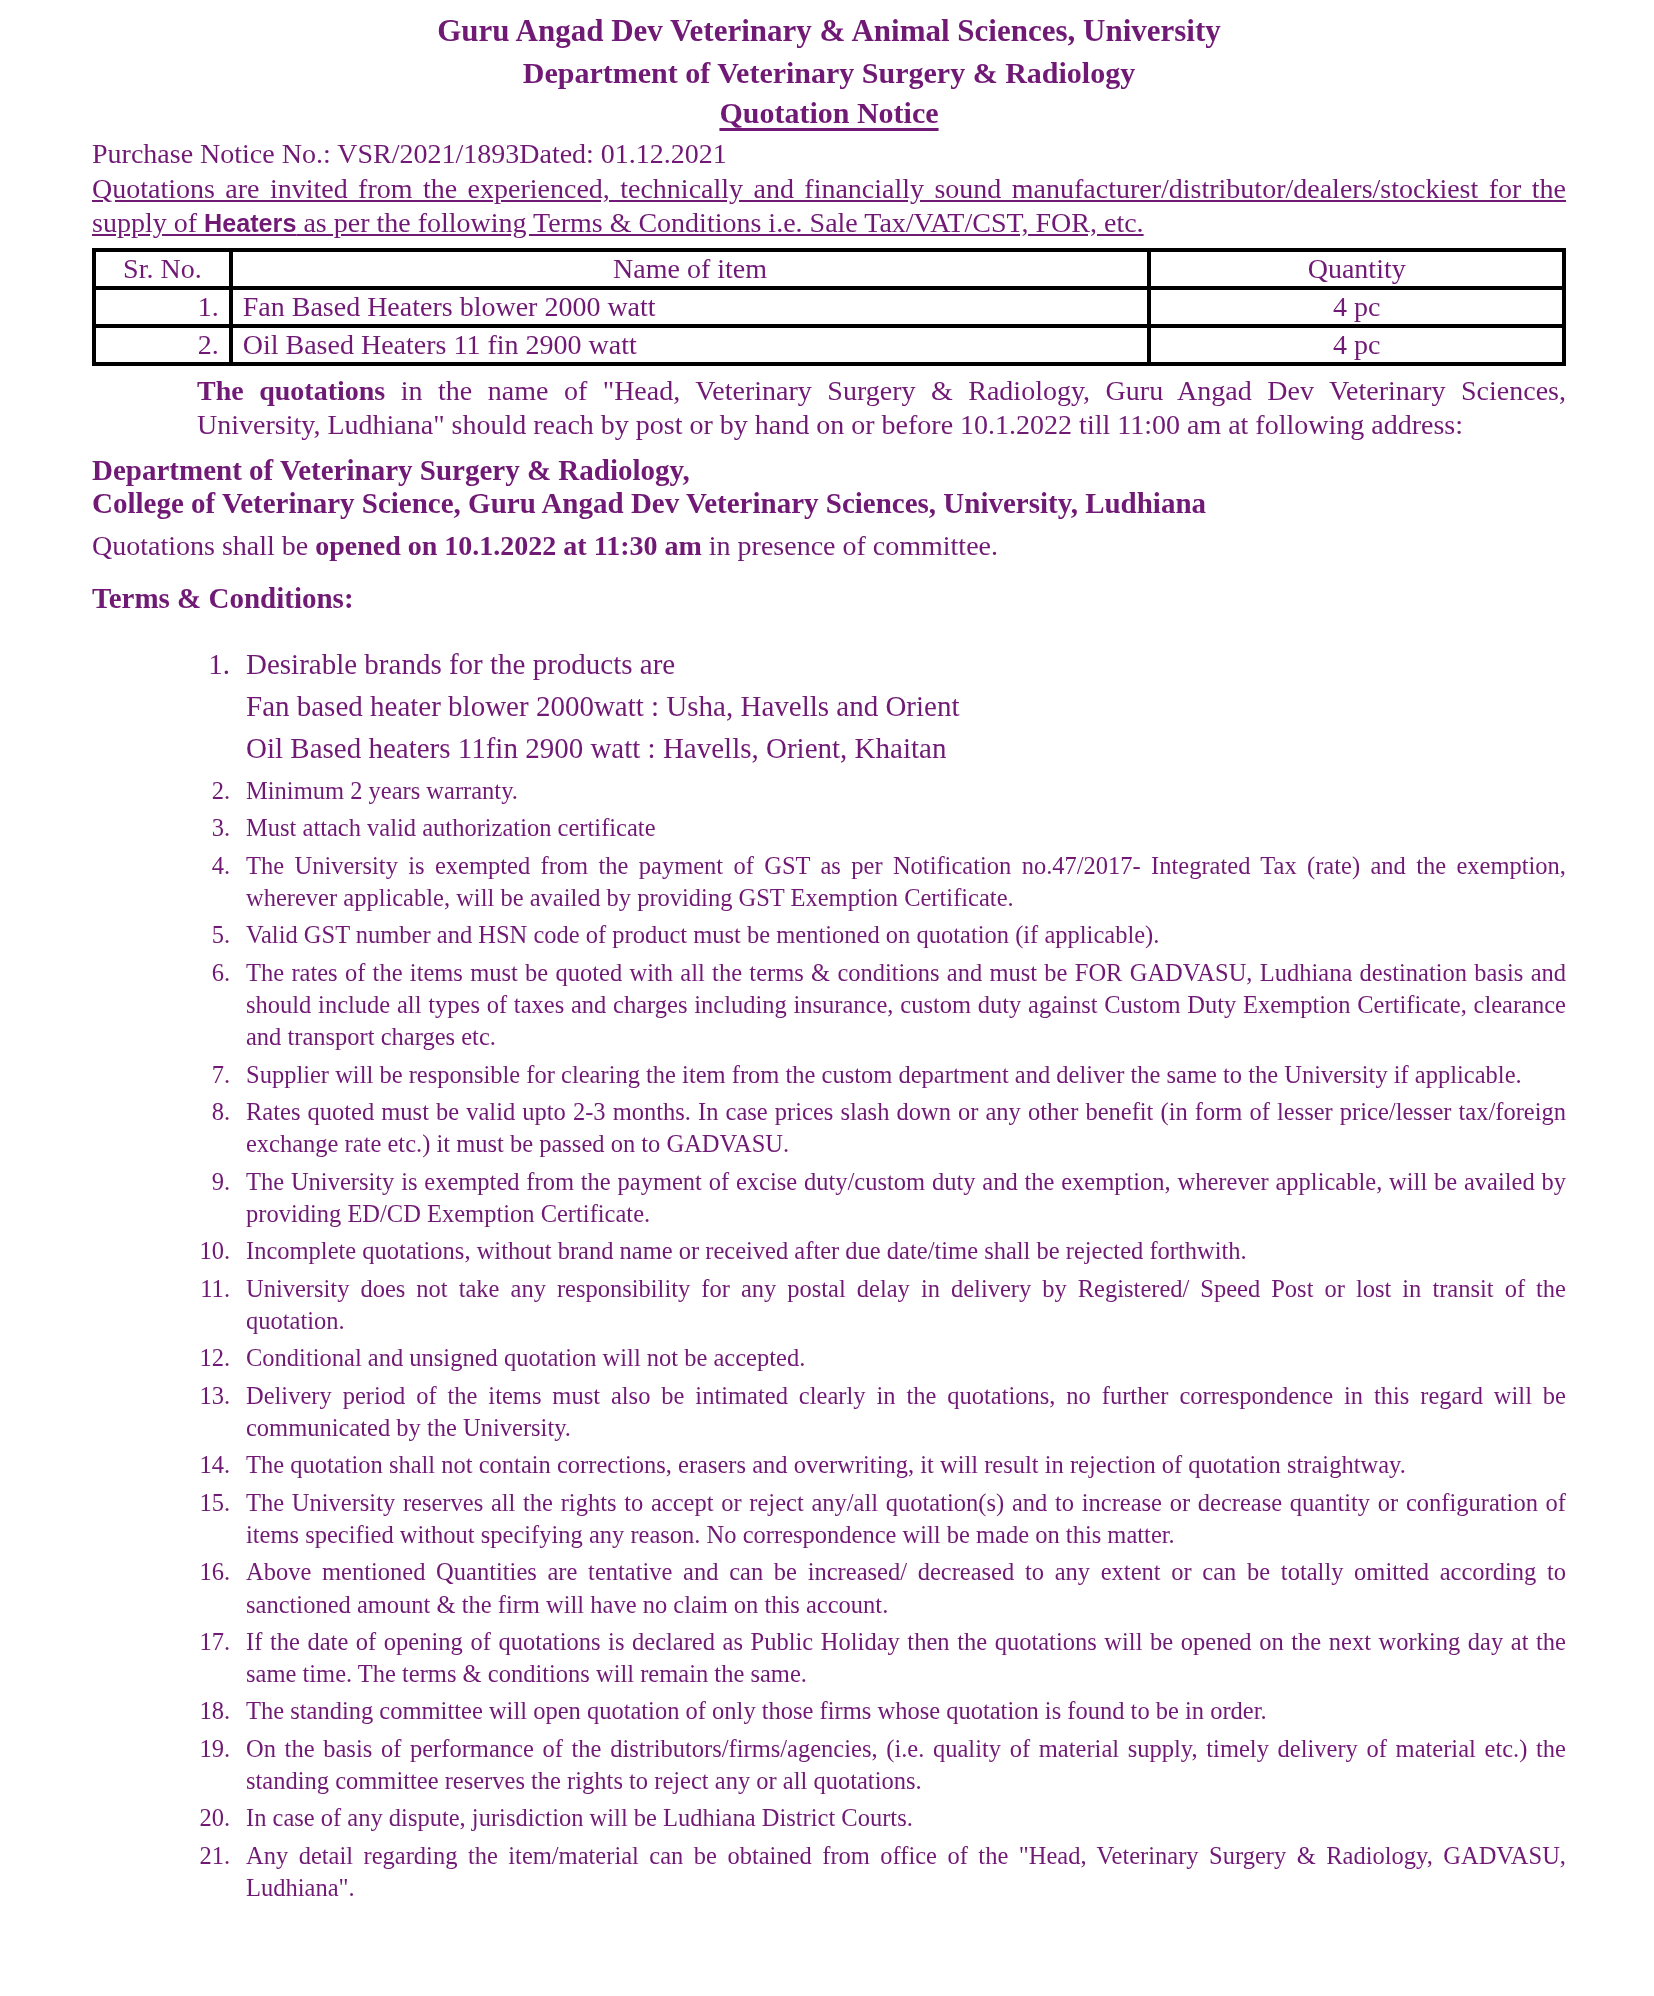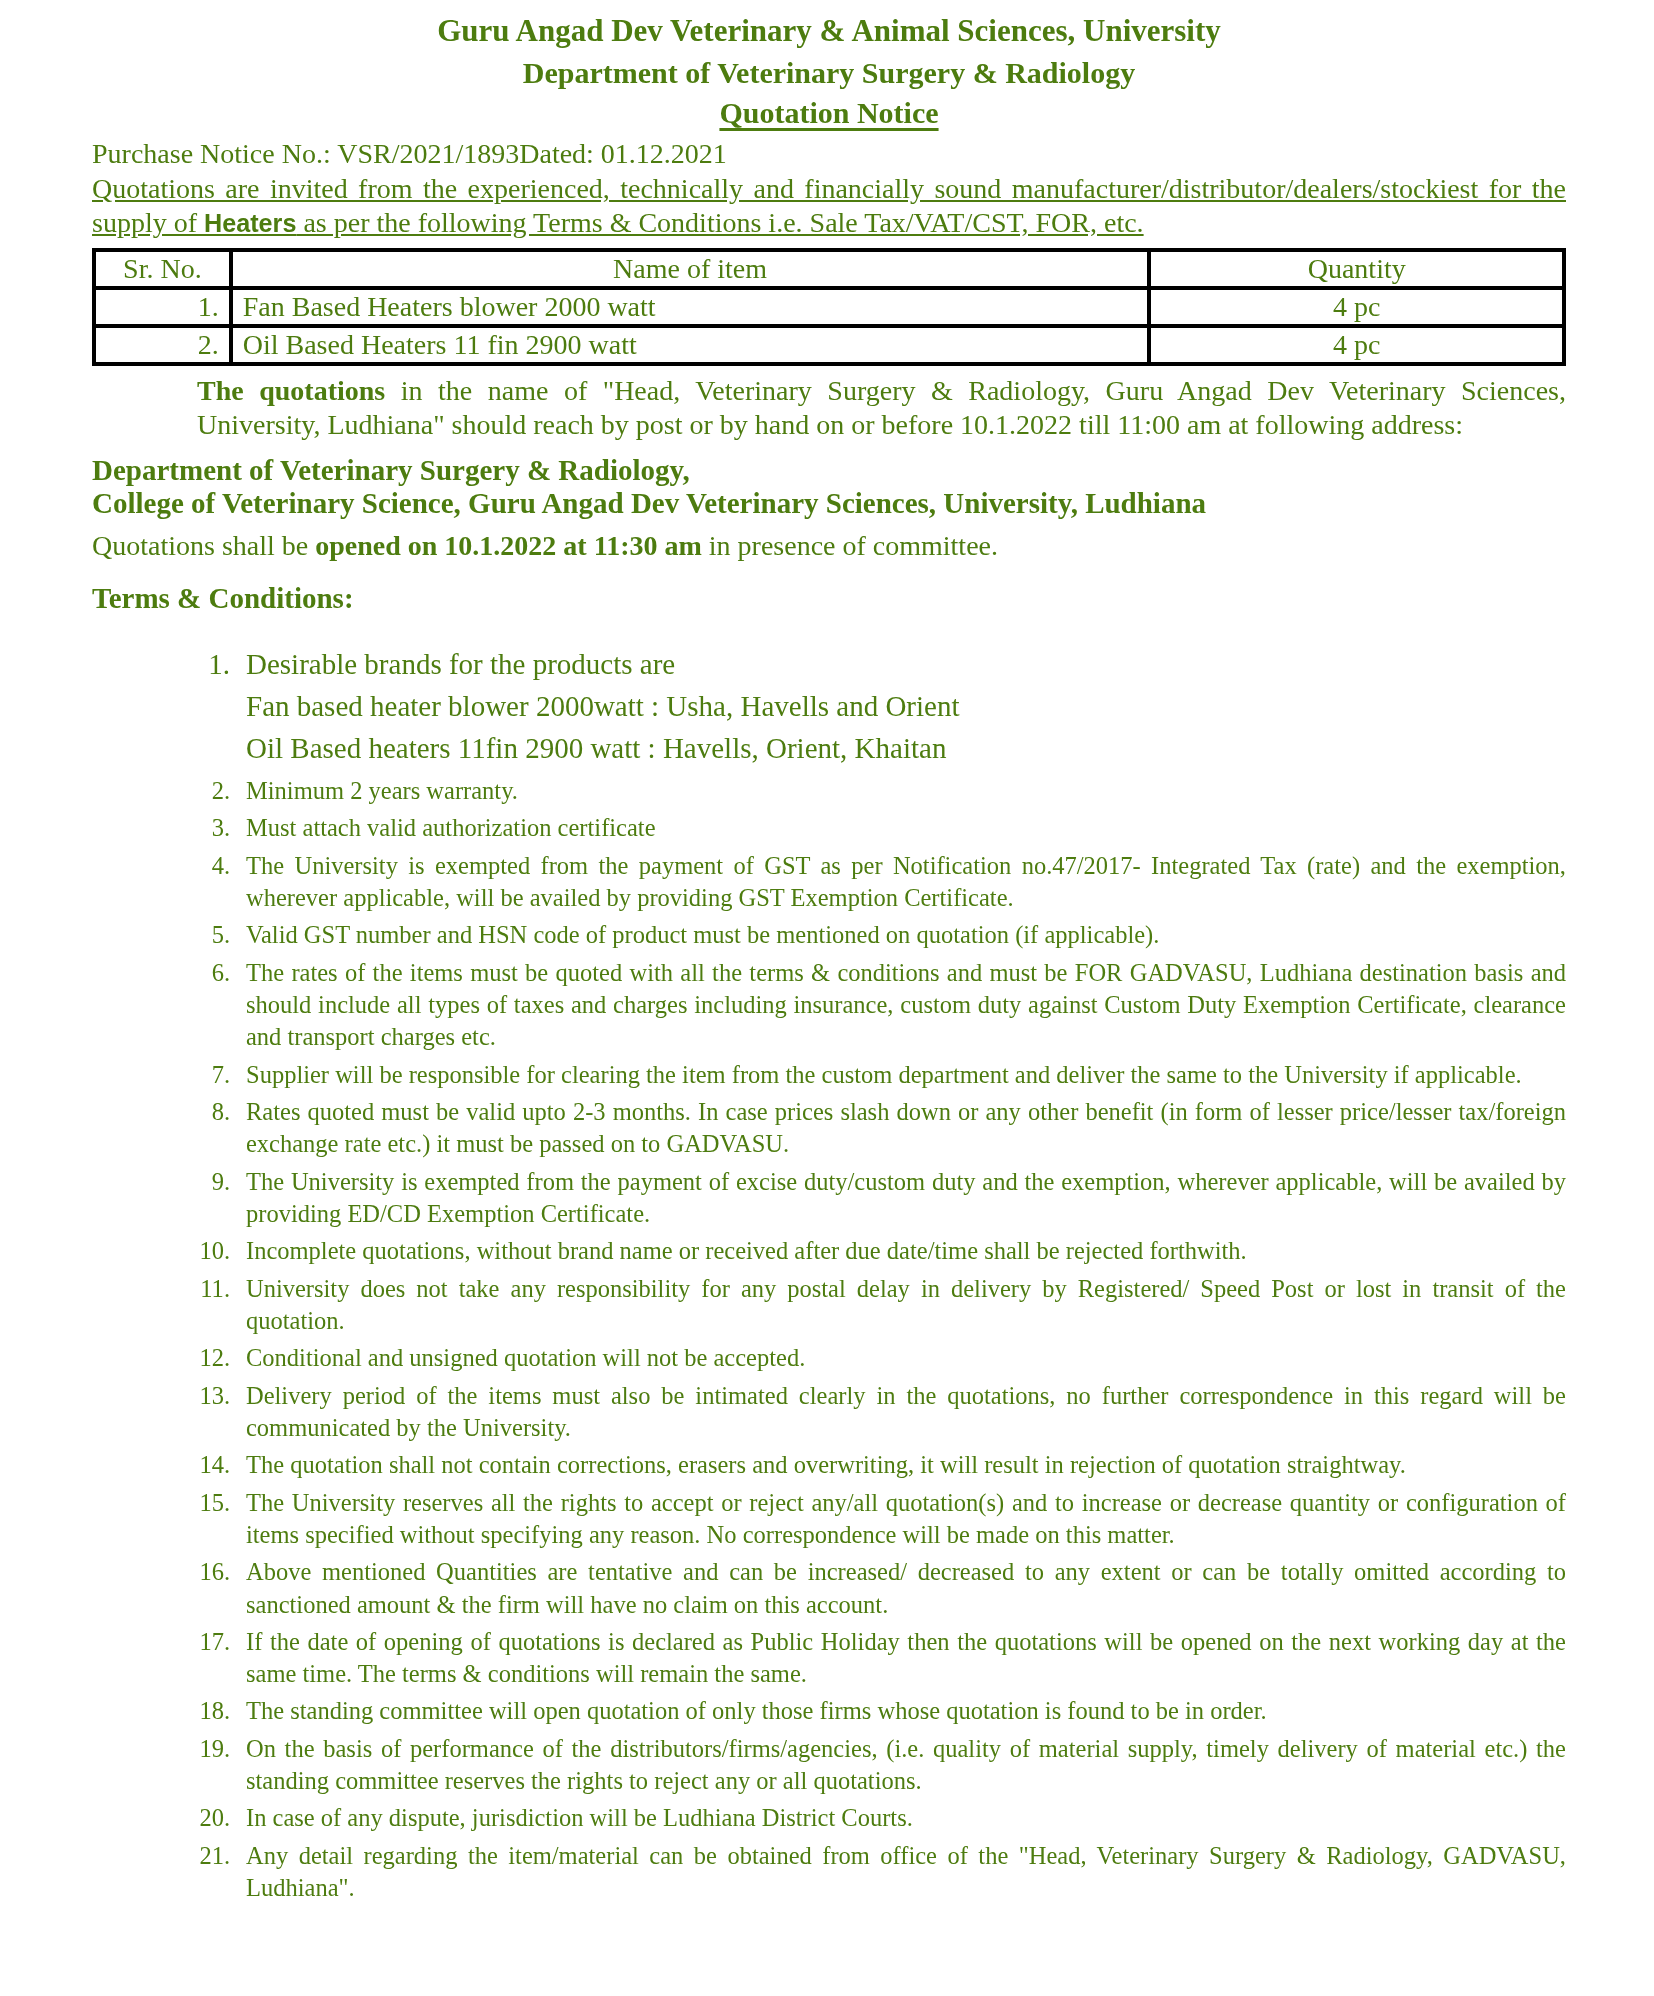--- a/index.html
+++ b/index.html
@@ -1,19 +1,19 @@
 <!DOCTYPE html>
 <html><head>
 <meta charset="utf-8">
 <style>
   * { box-sizing: border-box; }
   html, body { margin: 0; padding: 0; background: #ffffff; }
   .page {
     width: 1654px; height: 1996px;
-    background: #ffffff; color: #4d7c0f;
+    background: #ffffff; color: #701a75;
     font-family: "Liberation Serif", serif;
     padding: 14px 88px 0 92px;
     position: relative; overflow: hidden;
   }
   .title1 { text-align: center; font-weight: bold; font-size: 31px; line-height: 1.12; }
   .title2 { text-align: center; font-weight: bold; font-size: 30px; line-height: 1.12; margin-top: 7px; }
   .title3-wrap { text-align: center; margin-top: 7px; }
   .title3 {
     font-weight: bold; font-size: 30px;
     text-decoration: underline; text-decoration-thickness: 3px; text-underline-offset: 5px;

